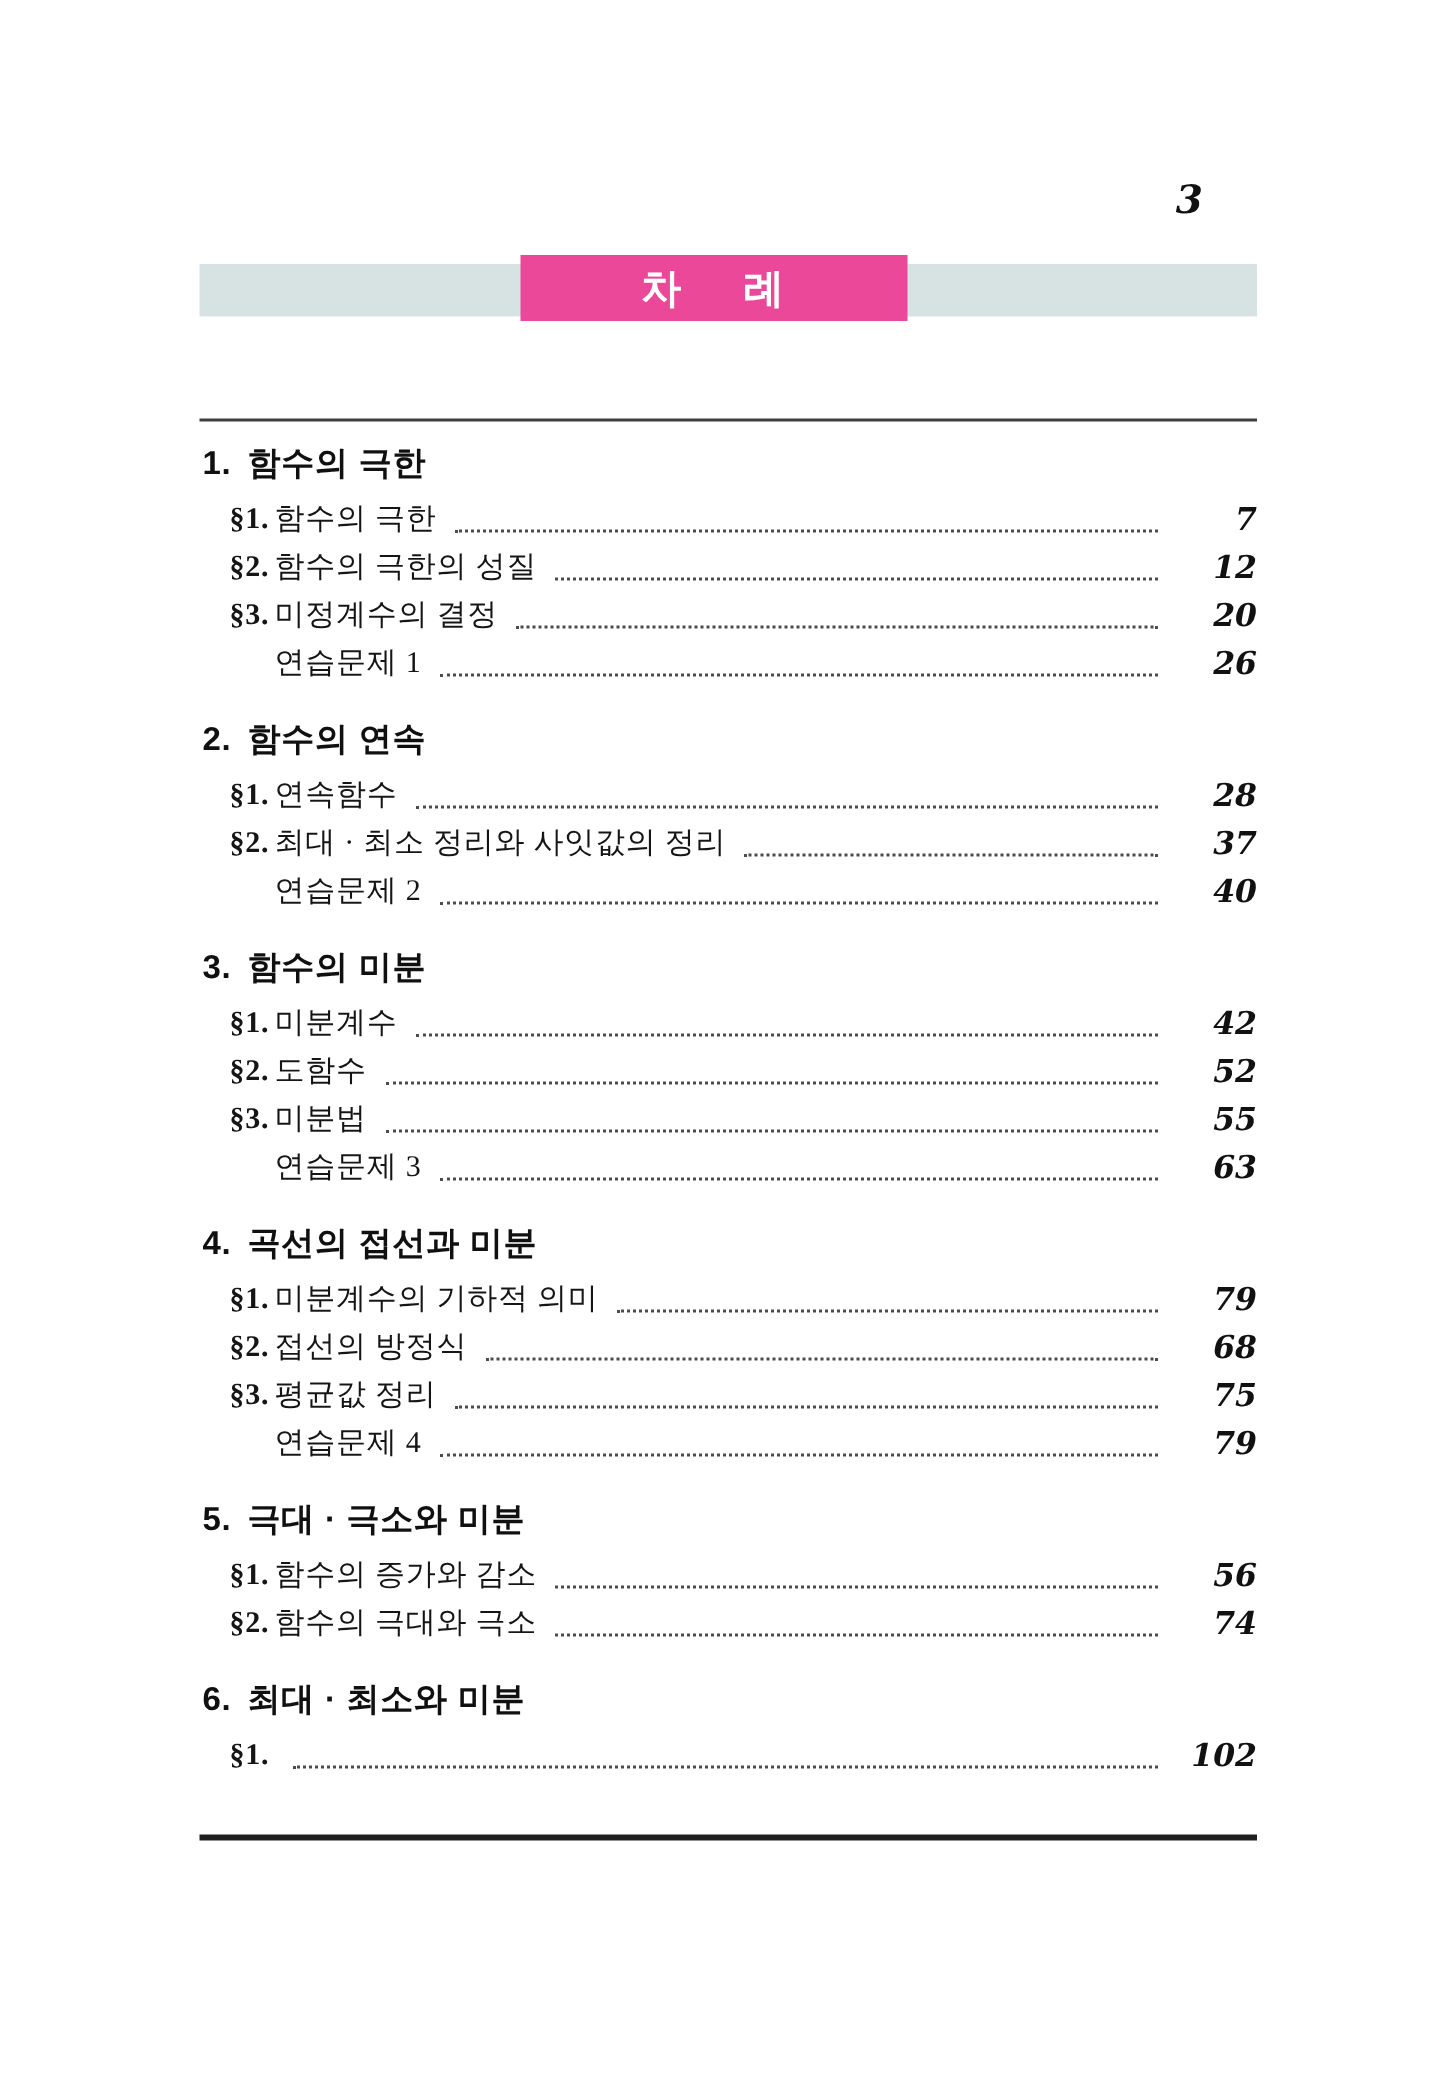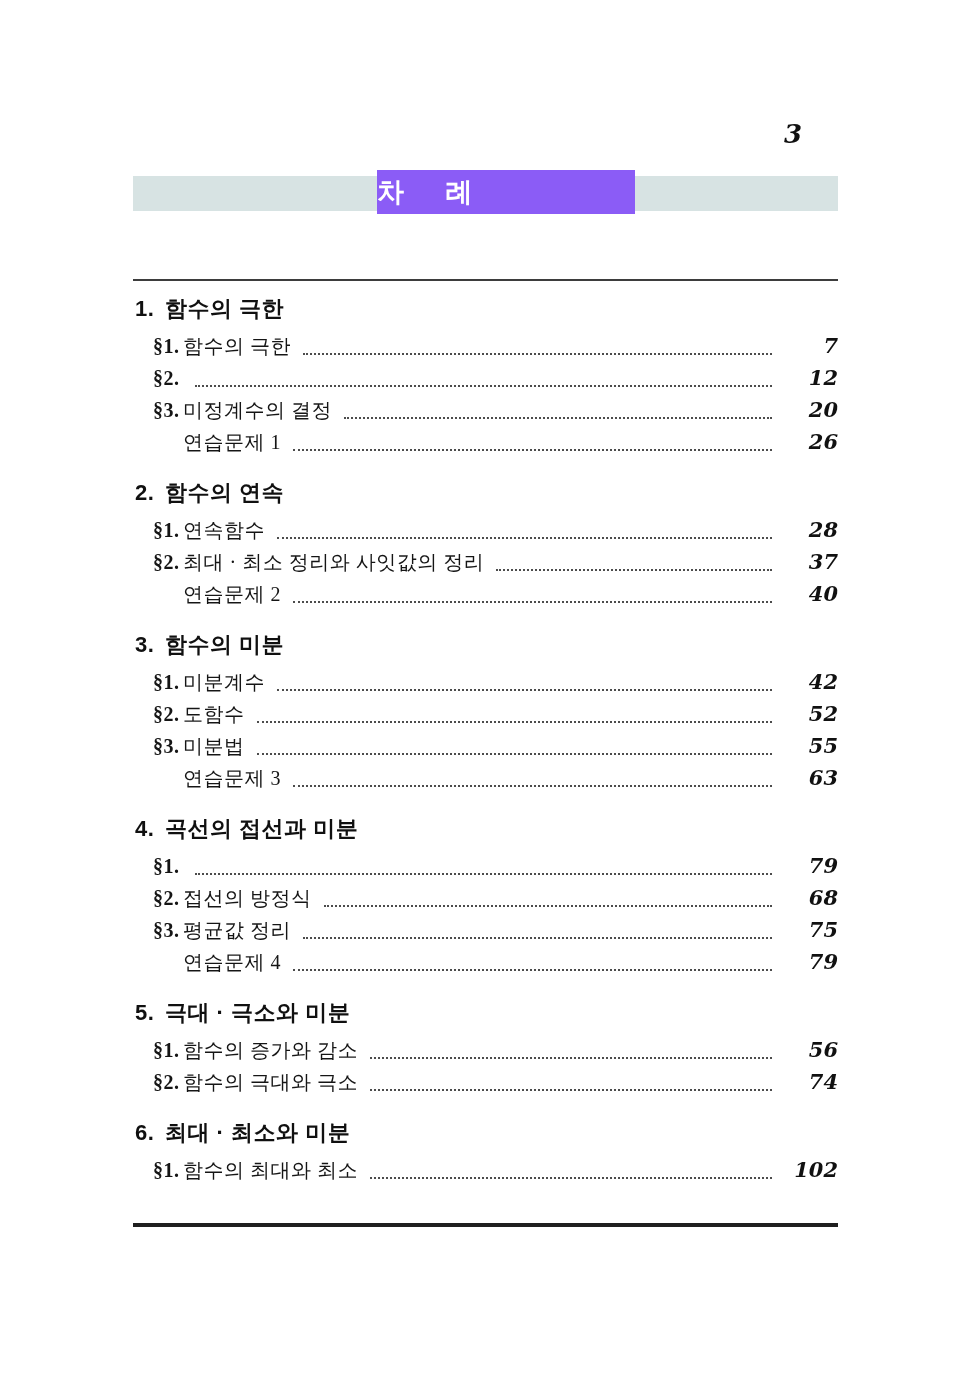--- a/index.html
+++ b/index.html
@@ -34,24 +34,24 @@
     width: 705px;
     height: 35px;
     background: #d7e3e3;
   }
   .banner-box {
     position: absolute;
     left: 214px;
     top: -6px;
     width: 258px;
     height: 44px;
-    background: #8b5cf6;
+    background: #ec4899;
     display: flex;
     align-items: center;
-    margin-left: 30px;
+    justify-content: center;
   }
   .banner-title {
     font-family: "Liberation Sans", sans-serif;
     font-weight: bold;
     font-size: 27px;
     color: #ffffff;
     word-spacing: 30px;
     letter-spacing: 2px;
   }
 
@@ -154,20 +154,21 @@
     <div class="chapter-entries">
   <div class="entry">
     <span class="entry-prefix">§1.</span>
     <span class="entry-title">함수의 극한</span>
     <span class="leader"></span>
     <span class="entry-page">7</span>
   </div>
 
   <div class="entry">
     <span class="entry-prefix">§2.</span>
+    <span class="entry-title">함수의 극한의 성질</span>
     <span class="leader"></span>
     <span class="entry-page">12</span>
   </div>
 
   <div class="entry">
     <span class="entry-prefix">§3.</span>
     <span class="entry-title">미정계수의 결정</span>
     <span class="leader"></span>
     <span class="entry-page">20</span>
   </div>
@@ -247,20 +248,21 @@
   </div>
 
   <div class="chapter">
     <div class="chapter-title">
       <span class="ch-num">4.</span>
       <span class="ch-text">곡선의 접선과 미분</span>
     </div>
     <div class="chapter-entries">
   <div class="entry">
     <span class="entry-prefix">§1.</span>
+    <span class="entry-title">미분계수의 기하적 의미</span>
     <span class="leader"></span>
     <span class="entry-page">79</span>
   </div>
 
   <div class="entry">
     <span class="entry-prefix">§2.</span>
     <span class="entry-title">접선의 방정식</span>
     <span class="leader"></span>
     <span class="entry-page">68</span>
   </div>
@@ -305,21 +307,20 @@
   </div>
 
   <div class="chapter">
     <div class="chapter-title">
       <span class="ch-num">6.</span>
       <span class="ch-text">최대 · 최소와 미분</span>
     </div>
     <div class="chapter-entries">
   <div class="entry">
     <span class="entry-prefix">§1.</span>
-    <span class="entry-title">함수의 최대와 최소</span>
     <span class="leader"></span>
     <span class="entry-page">102</span>
   </div>
 </div>
   </div>
 </div>
 
   <div class="rule-bottom"></div>
 
 </div>

